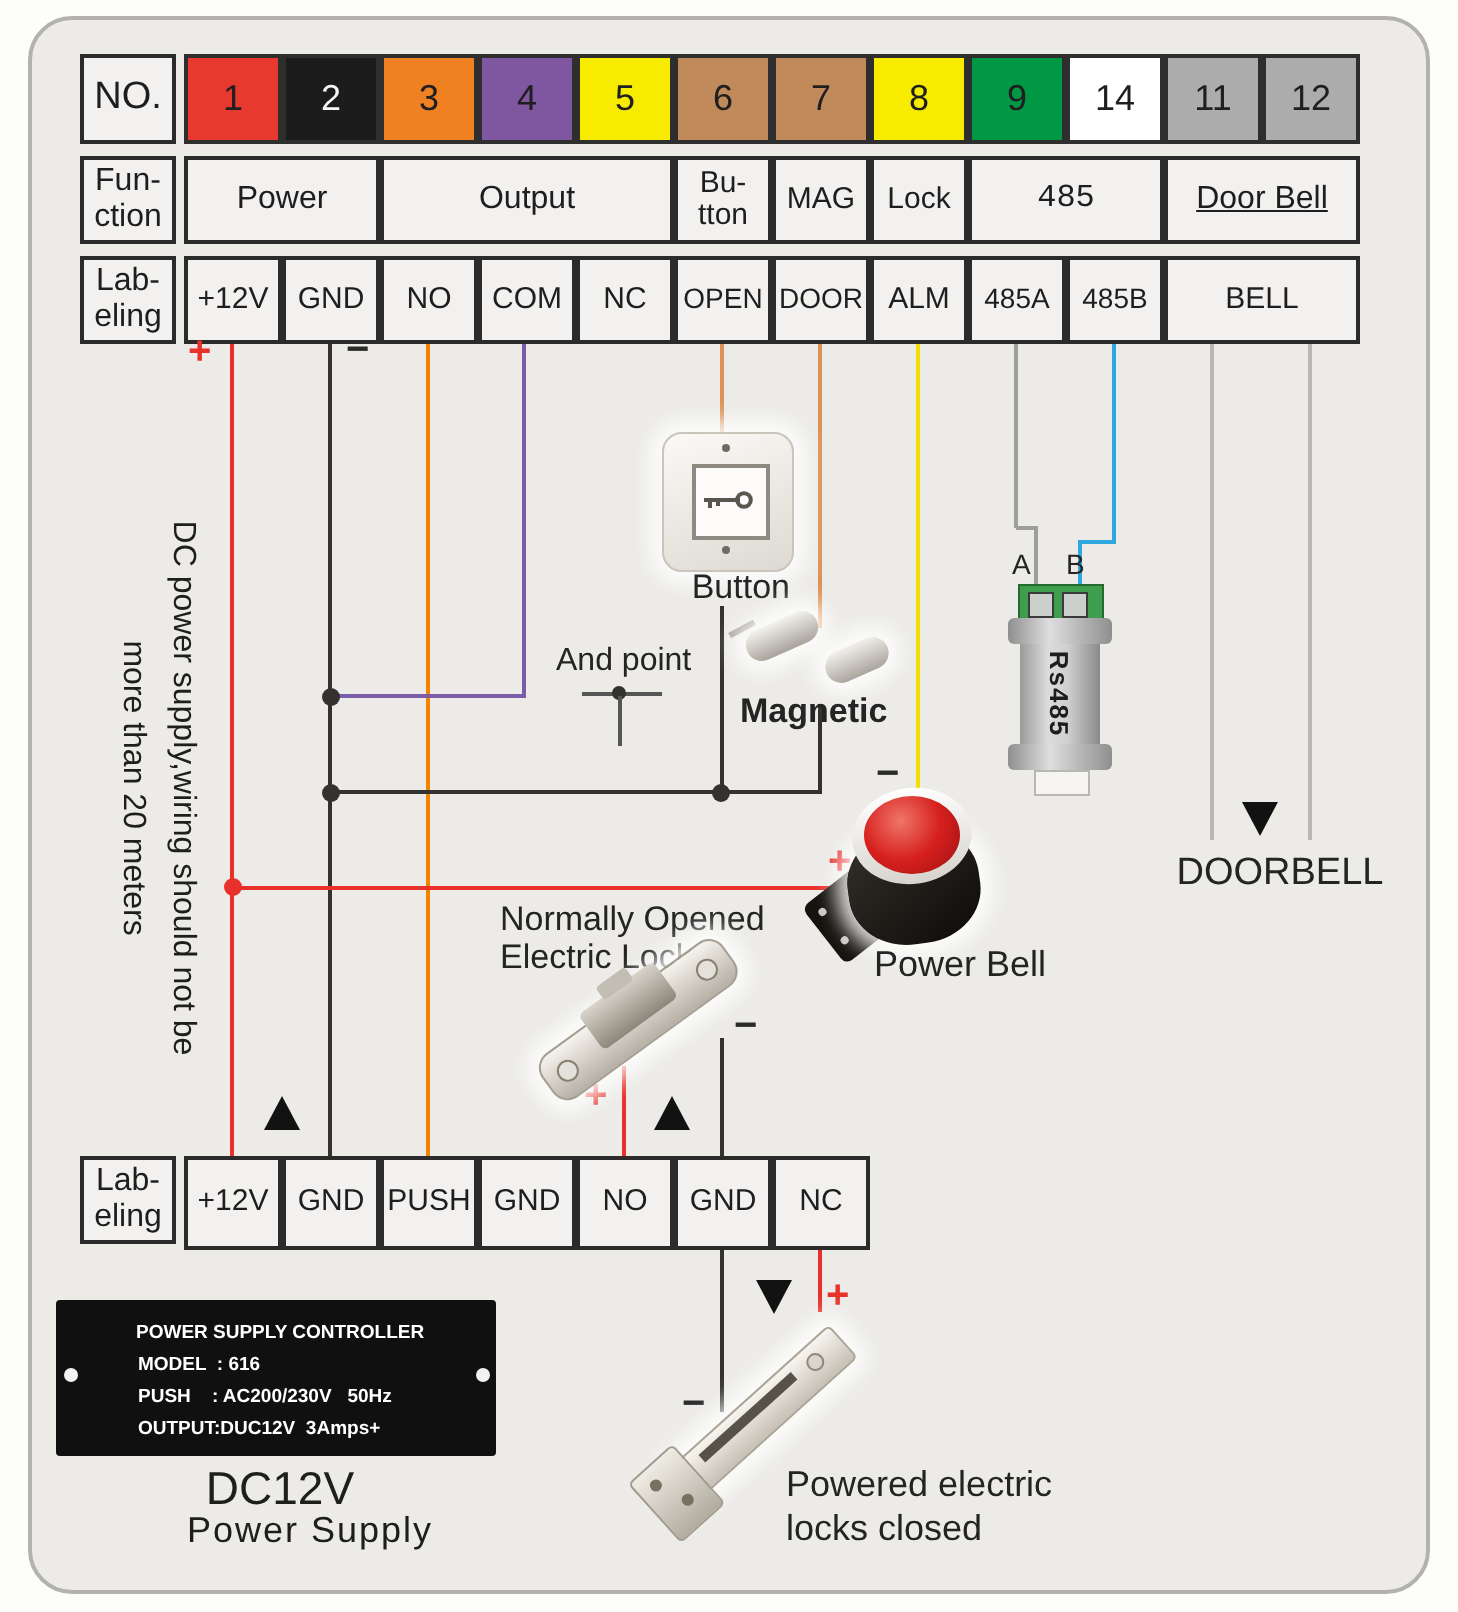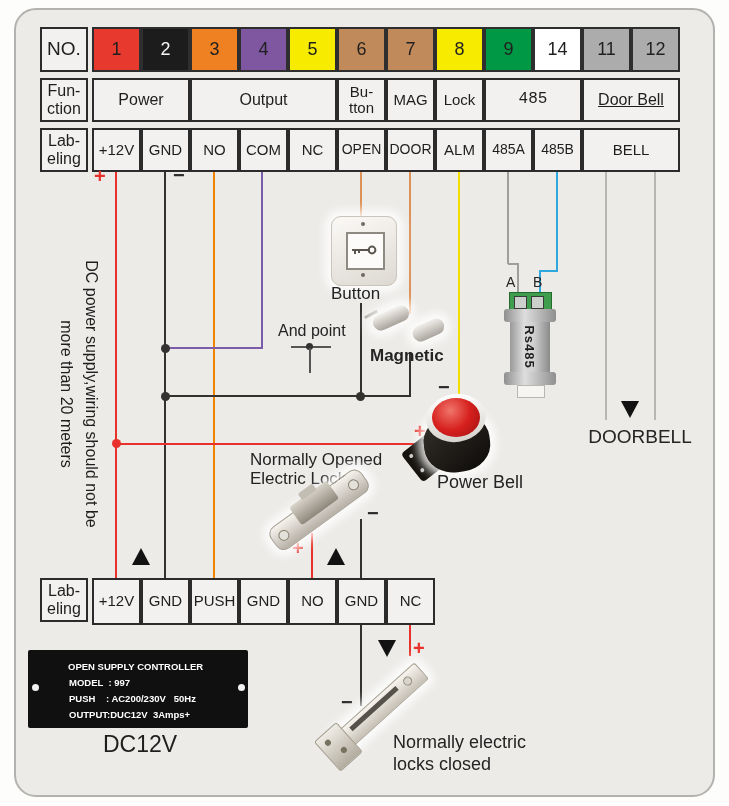--- a/index.html
+++ b/index.html
@@ -153,21 +153,21 @@
     <div style="position:absolute;left:14px;top:15px;width:35px;height:34px;background:#fcfbf9;border:2px solid #8f8a81;">
       <svg width="27" height="14" style="position:absolute;left:3px;top:9px;" viewBox="0 0 27 14">
         <line x1="1" y1="7" x2="19" y2="7" stroke="#5a564f" stroke-width="2"></line>
         <line x1="4" y1="7" x2="4" y2="11" stroke="#5a564f" stroke-width="2"></line>
         <line x1="8" y1="7" x2="8" y2="10" stroke="#5a564f" stroke-width="2"></line>
         <circle cx="21" cy="7" r="3.4" fill="none" stroke="#5a564f" stroke-width="2"></circle>
       </svg>
     </div>
     <div style="position:absolute;left:29px;top:56px;width:4px;height:4px;border-radius:50%;background:#6f6a62;"></div>
   </div>
-  <div class="lbl" style="left:331px;top:284px;width:64px;text-align:left;">Button</div>
+  <div class="lbl" style="left:331px;top:284px;width:64px;text-align:right;">Button</div>
 
   <div class="lbl" style="left:278px;top:322px;font-size:16px;">And point</div>
   <div class="w h" style="left:291px;top:346px;width:40px;background:#555;"></div>
   <div class="dot" style="left:306px;top:343px;width:7px;height:7px;"></div>
   <div class="w v" style="left:309px;top:348px;height:25px;background:#555;"></div>
 
   <div style="position:absolute;left:360px;top:300px;width:90px;height:56px;">
     <div style="position:absolute;left:4px;top:13px;width:14px;height:3px;background:#a39e96;transform:rotate(-28deg);"></div>
     <div class="photo" style="position:absolute;left:12px;top:10px;width:38px;height:16px;border-radius:8px;
                 background:linear-gradient(180deg,#f4f2ee,#a8a39b);transform:rotate(-24deg);"></div>
@@ -232,34 +232,35 @@
   <div class="cell" style="left:141px;top:578px;width:45px;height:43px;font-size:15px;">GND</div>
   <div class="cell" style="left:190px;top:578px;width:45px;height:43px;font-size:15px;">PUSH</div>
   <div class="cell" style="left:239px;top:578px;width:45px;height:43px;font-size:15px;">GND</div>
   <div class="cell" style="left:288px;top:578px;width:45px;height:43px;font-size:15px;">NO</div>
   <div class="cell" style="left:337px;top:578px;width:45px;height:43px;font-size:15px;">GND</div>
   <div class="cell" style="left:386px;top:578px;width:45px;height:43px;font-size:15px;">NC</div>
 
   <div style="position:absolute;left:28px;top:650px;width:220px;height:78px;background:#101010;border-radius:2px;">
     <div style="position:absolute;left:4px;top:34px;width:7px;height:7px;border-radius:50%;background:#f2f2f2;"></div>
     <div style="position:absolute;left:210px;top:34px;width:7px;height:7px;border-radius:50%;background:#f2f2f2;"></div>
-    <div class="prekeep" style="position:absolute;left:40px;top:11px;color:#fff;font-size:9.5px;font-weight:700;">OPEN SUPPLY CONTROLLER</div>
-    <div class="prekeep" style="position:absolute;left:41px;top:27px;color:#fff;font-size:9.5px;font-weight:700;">MODEL  : 997</div>
+    <div class="prekeep" style="position:absolute;left:40px;top:11px;color:#fff;font-size:9.5px;font-weight:700;">POWER SUPPLY CONTROLLER</div>
+    <div class="prekeep" style="position:absolute;left:41px;top:27px;color:#fff;font-size:9.5px;font-weight:700;">MODEL  : 616</div>
     <div class="prekeep" style="position:absolute;left:41px;top:43px;color:#fff;font-size:9.5px;font-weight:700;">PUSH    : AC200/230V   50Hz</div>
     <div class="prekeep" style="position:absolute;left:41px;top:59px;color:#fff;font-size:9.5px;font-weight:700;">OUTPUT:DUC12V  3Amps+</div>
   </div>
   <div style="position:absolute;left:78px;top:731px;width:124px;text-align:center;font-size:23px;">DC12V</div>
+  <div style="position:absolute;left:60px;top:755px;width:190px;text-align:center;font-size:18px;letter-spacing:1px;">Power Supply</div>
 
   <div style="position:absolute;left:318px;top:652px;width:115px;height:112px;">
     <div style="position:absolute;left:0px;top:40px;width:118px;height:40px;transform:rotate(-42deg);">
       <div class="photo" style="position:absolute;left:10px;top:8px;width:108px;height:20px;border-radius:3px;
                   background:linear-gradient(180deg,#f8f5ef,#c6c0b5);border:1px solid #aba597;"></div>
       <div style="position:absolute;left:28px;top:13px;width:62px;height:5px;background:#56524a;"></div>
       <div style="position:absolute;left:-8px;top:0px;width:28px;height:38px;border-radius:3px;
                   background:linear-gradient(180deg,#efece5,#b2ac9f);border:1px solid #a29c8e;"></div>
       <div style="position:absolute;left:-1px;top:7px;width:6px;height:6px;border-radius:50%;background:#77715f;"></div>
       <div style="position:absolute;left:6px;top:23px;width:6px;height:6px;border-radius:50%;background:#77715f;"></div>
       <div style="position:absolute;left:98px;top:13px;width:7px;height:7px;border-radius:50%;background:#d9d5cc;border:1px solid #8d8779;"></div>
     </div>
   </div>
-  <div class="lbl pre" style="left:393px;top:731px;font-size:18px;line-height:22px;">Normally electric
+  <div class="lbl pre" style="left:393px;top:731px;font-size:18px;line-height:22px;">Powered electric
 locks closed</div>
 </div>
 
 </body></html>

